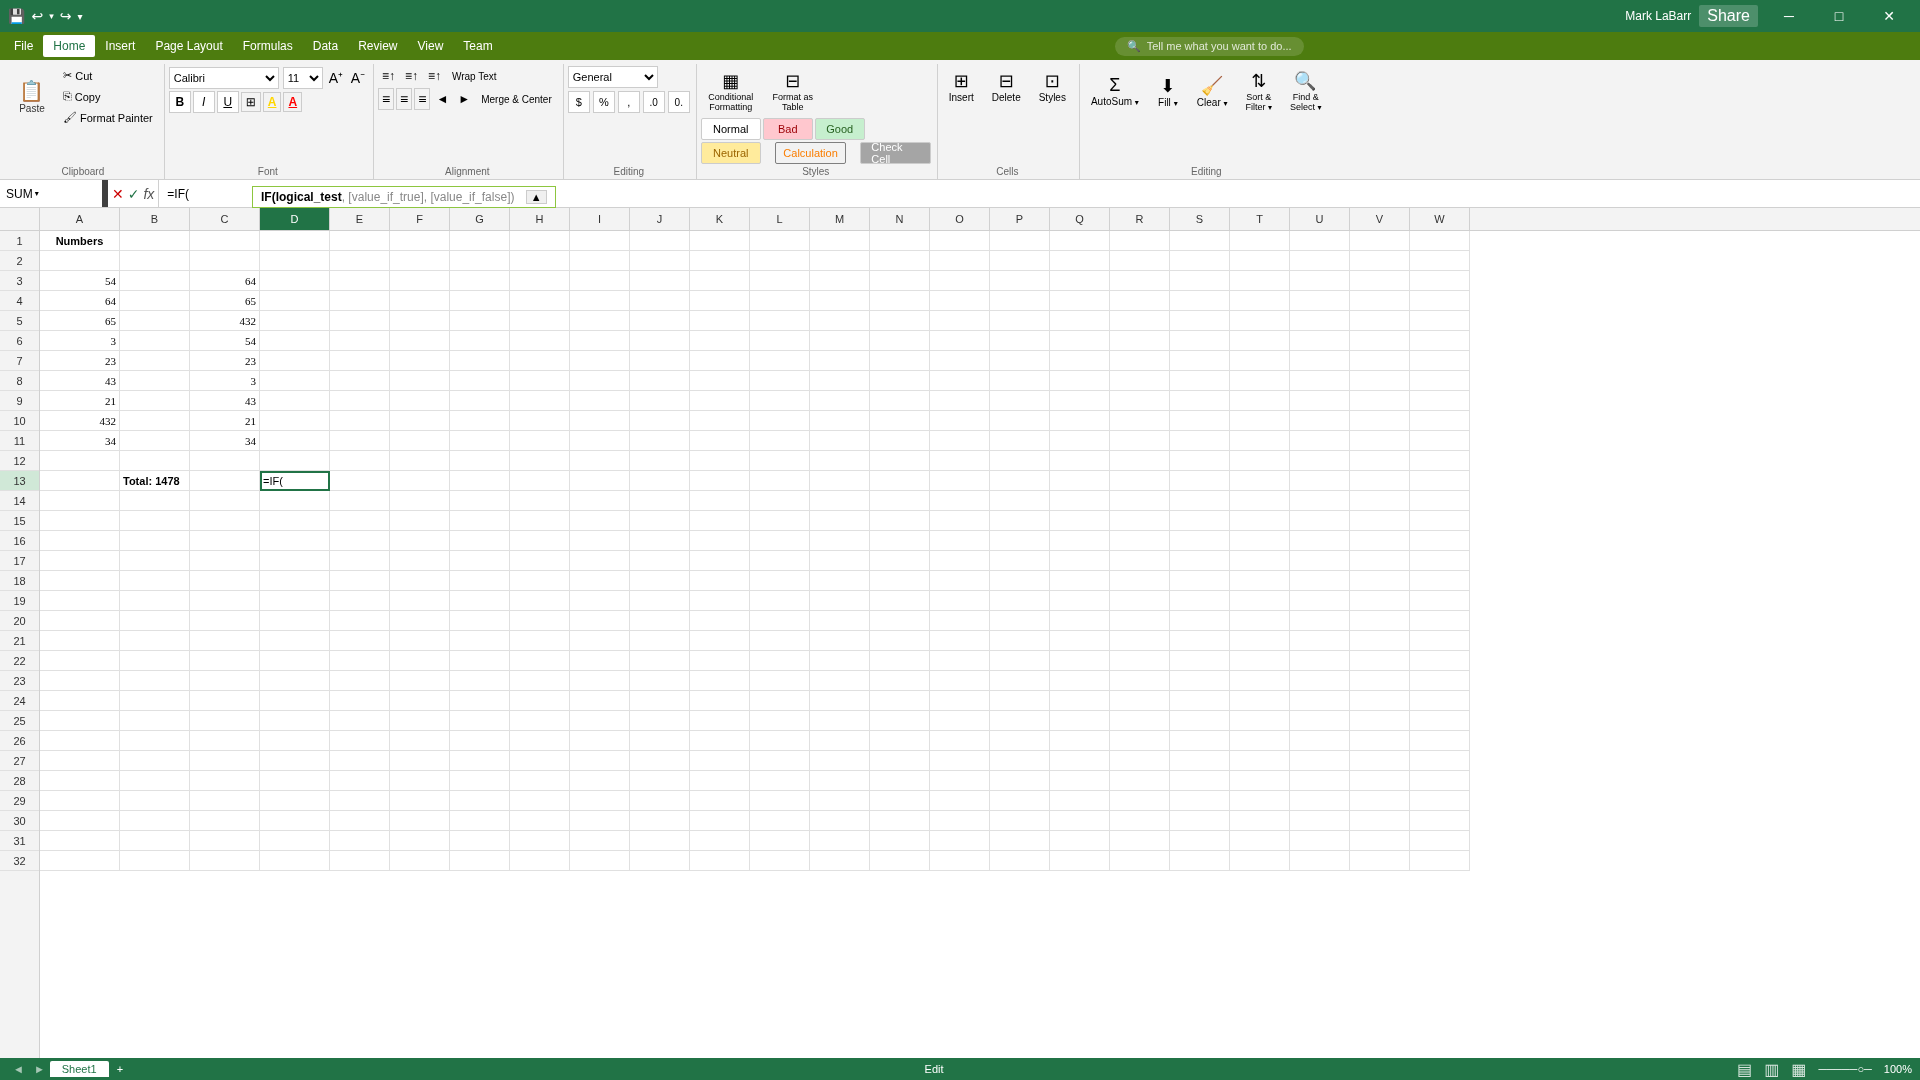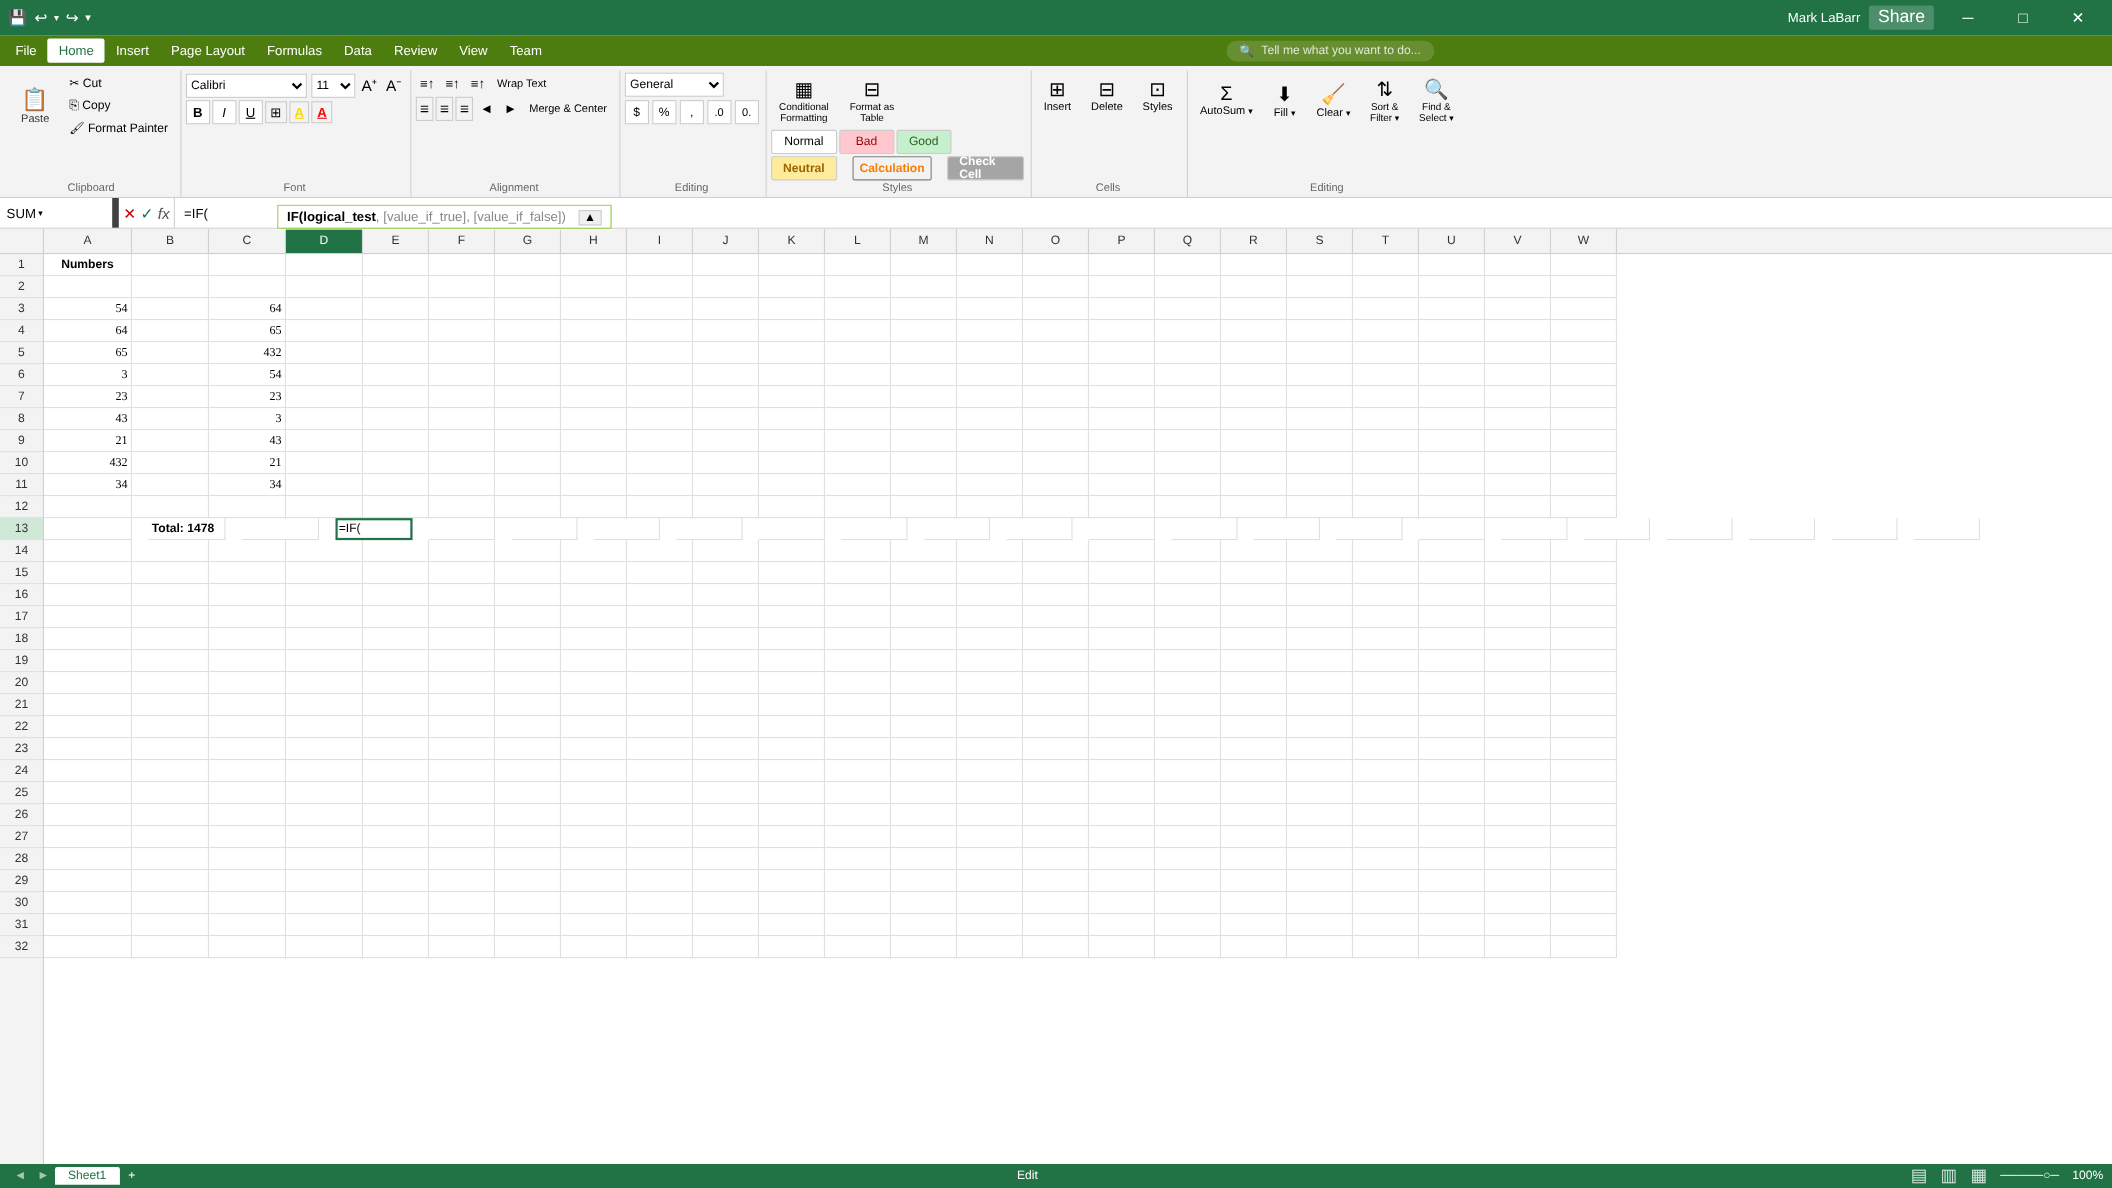--- a/index.html
+++ b/index.html
@@ -478,21 +478,21 @@
         <div class="ribbon-btn" style="min-width:60px; font-size:10px;">
           <div style="font-size:18px;">⊟</div>
           <div style="font-size:9px; text-align:center;">Format as<br>Table</div>
         </div>
         <div style="display:flex; flex-direction:column; gap:2px;">
           <div style="display:flex; gap:2px;">
             <div class="style-cell style-normal" style="font-size:11px; min-width:60px;">Normal</div>
             <div class="style-cell style-bad" style="font-size:11px; min-width:50px;">Bad</div>
             <div class="style-cell style-good" style="font-size:11px; min-width:50px;">Good</div>
           </div>
-          <div style="display:flex; gap:14px;font-weight:bold;">
+          <div style="display:flex; gap:14px;">
             <div class="style-cell style-neutral" style="font-size:11px; min-width:60px;">Neutral</div>
             <div class="style-cell style-calc" style="font-size:11px; min-width:50px;">Calculation</div>
             <div class="style-cell style-check" style="font-size:11px; min-width:50px;">Check Cell</div>
           </div>
         </div>
       </div>
       <div class="ribbon-group-label">Styles</div>
     </div>
 
     <div class="ribbon-group">
@@ -929,21 +929,21 @@
         <div class="cell"></div>
         <div class="cell"></div>
         <div class="cell"></div>
         <div class="cell"></div>
         <div class="cell"></div>
         <div class="cell"></div>
         <div class="cell"></div>
         <div class="cell"></div>
       </div>
 
-      <div class="grid-row" style="position:relative;gap:15px;">
+      <div class="grid-row" style="position:relative;">
         <div class="cell col-a"></div>
         <div class="cell col-b" style="font-weight:bold;">Total: 1478</div>
         <div class="cell col-c"></div>
         <div class="cell col-d active cell-editing" style="outline: 2px solid #217346; outline-offset:-2px; background:#fff; z-index:5; font-size:11px;">=IF(</div>
         <div class="cell"></div>
         <div class="cell"></div>
         <div class="cell"></div>
         <div class="cell"></div>
         <div class="cell"></div>
         <div class="cell"></div>

